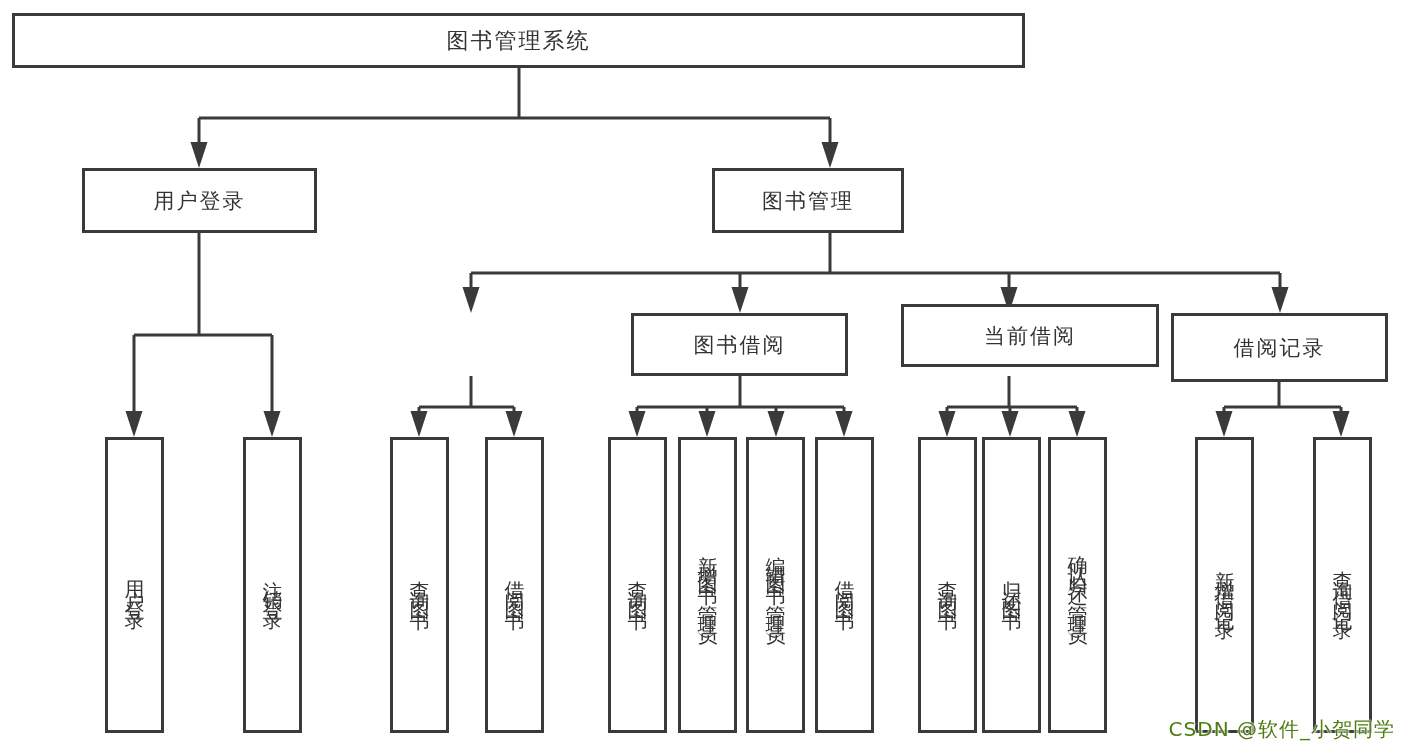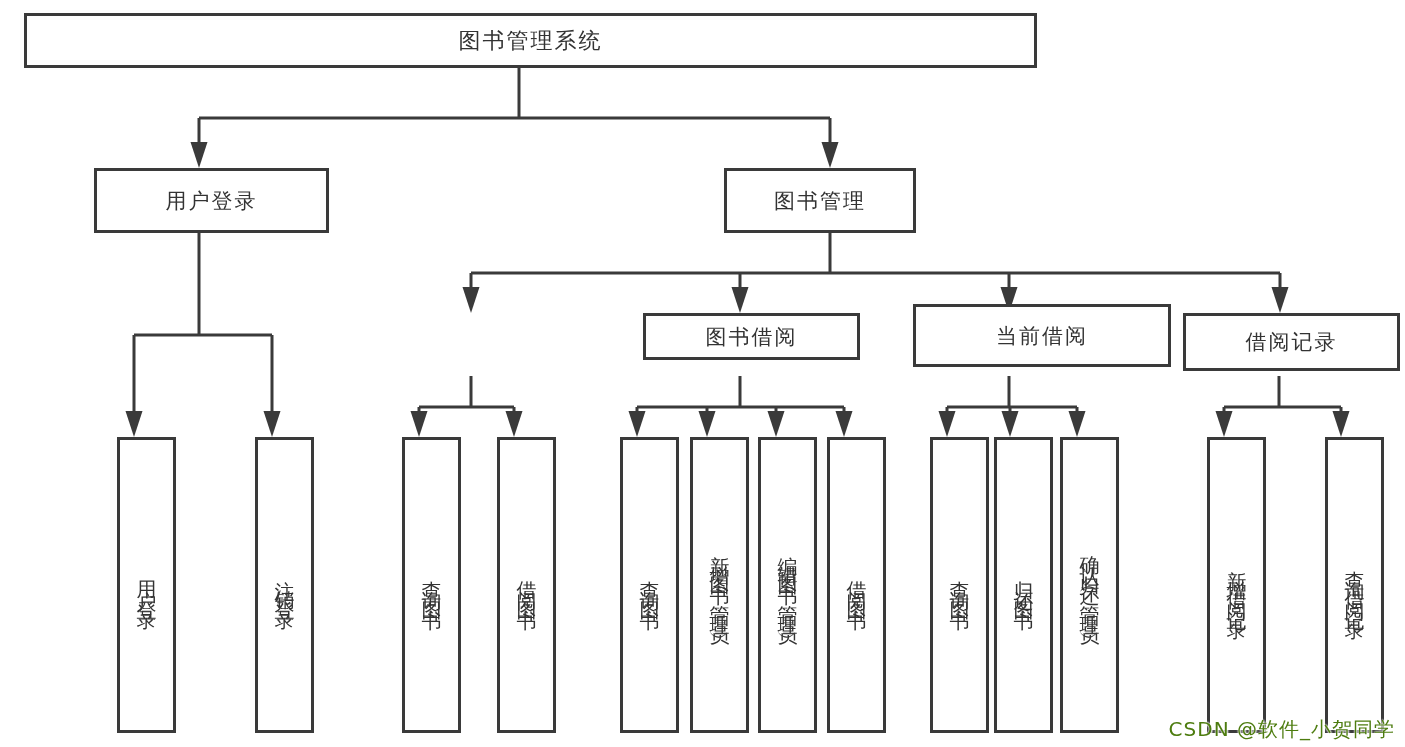--- a/index.html
+++ b/index.html
@@ -19,21 +19,20 @@
     width: 1405px; height: 747px;
   }
   .node {
     position: absolute;
     background: #ffffff;
     border: 3px solid #3a3a3a;
     display: flex;
     align-items: center;
     justify-content: center;
     color: #333333;
-    margin-left: 12px;
   }
   .h-node { font-size: 21px; letter-spacing: 2px; }
   .root-node { font-size: 22px; }
   .leaf {
     top: 437px;
     width: 59px;
     height: 296px;
   }
   .v-label {
     writing-mode: vertical-rl;
@@ -102,27 +101,27 @@
     <span>图书管理系统</span>
   </div>
 
   <div class="node h-node" style="left:82px; top:168px; width:235px; height:65px;">
     <span>用户登录</span>
   </div>
   <div class="node h-node" style="left:712px; top:168px; width:192px; height:65px;">
     <span>图书管理</span>
   </div>
 
-  <div class="node h-node" style="left:631px; top:313px; width:217px; height:47px;">
+  <div class="node h-node" style="left:631px; top:313px; width:217px; height:63px;">
     <span>图书借阅</span>
   </div>
   <div class="node h-node" style="left:901px; top:304px; width:258px; height:63px;text-align:center;">
     <span>当前借阅</span>
   </div>
-  <div class="node h-node" style="left:1171px; top:313px; width:217px; height:58px;">
+  <div class="node h-node" style="left:1171px; top:313px; width:217px; height:69px;">
     <span>借阅记录</span>
   </div>
 
   <div class="node leaf" style="left:105px;">
     <span class="v-label">用户登录</span>
   </div>
   <div class="node leaf" style="left:243px;">
     <span class="v-label">注销登录</span>
   </div>
   <div class="node leaf" style="left:390px;">

